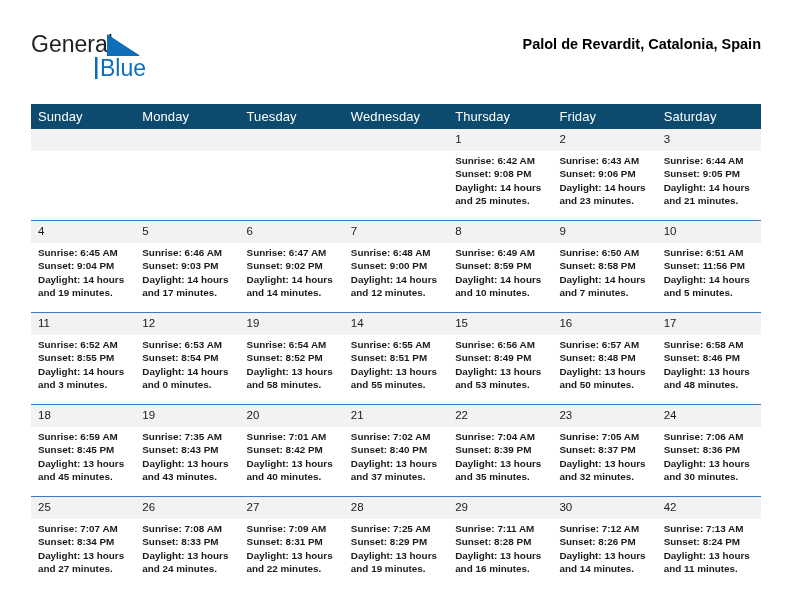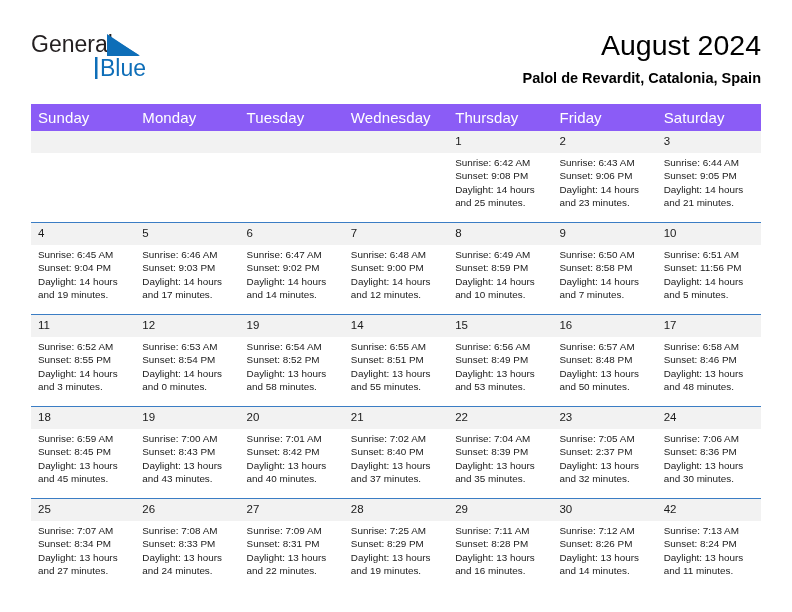--- a/index.html
+++ b/index.html
@@ -67,23 +67,23 @@
   .calendar {
     position: absolute;
     left: 31px;
     top: 104px;
     width: 730px;
     border-collapse: collapse;
     table-layout: fixed;
   }
 
   .calendar th {
-    background: #8b5cf6;
+    background: #0c4a6e;
     color: #ffffff;
-    font-size: 15px;
+    font-size: 13px;
     font-weight: normal;
     text-align: left;
     padding: 5px 0 5px 7px;
     height: 13px;
     letter-spacing: 0.1px;
   }
 
   .calendar td {
     vertical-align: top;
     padding: 0;
@@ -101,20 +101,21 @@
     line-height: 13px;
     color: #1a1a1a;
     padding: 4px 0 5px 7px;
     height: 13px;
   }
   .daynum.empty { color: transparent; }
 
   .cell-body {
     padding: 3px 5px 4px 7px;
     min-height: 62px;
+    font-weight: bold;
   }
   .cell-line {
     font-size: 9.9px;
     line-height: 13.3px;
     color: #1a1a1a;
     white-space: nowrap;
   }
   .cell-body.empty { min-height: 62px; }
 </style>
 </head>
@@ -128,21 +129,20 @@
       <svg class="brand-svg" width="210" height="56" viewBox="0 0 210 56" xmlns="http://www.w3.org/2000/svg">
         <text id="logo-line1" x="0" y="24" font-family="'Liberation Sans', sans-serif" font-size="23" fill="#231f20">General</text>
         <polygon points="76,6 109,6 109,28 76,28" fill="#0e6eb8" style="clip-path: polygon(0% 0%, 100% 100%, 0% 100%);" transform="translate(0,0)"></polygon>
         <path d="M76,7 L108,27 L76,27 Z" fill="#0e6eb8"></path>
         <rect x="64" y="29" width="2.5" height="22" fill="#0e6eb8"></rect>
         <text id="logo-line2" x="69" y="48" font-family="'Liberation Sans', sans-serif" font-size="23" fill="#0e6eb8">Blue</text>
       </svg>
     </div>
 
     <div class="title-block">
-      <div class="cal-title">August 2024</div>
       <div class="cal-subtitle">Palol de Revardit, Catalonia, Spain</div>
     </div>
 
   </div>
 
   <table class="calendar">
     <thead>
       <tr>
         <th>Sunday</th>
         <th>Monday</th>
@@ -355,21 +355,21 @@
             <div class="cell-body">
               <div class="cell-line">Sunrise: 6:59 AM</div>
               <div class="cell-line">Sunset: 8:45 PM</div>
               <div class="cell-line">Daylight: 13 hours</div>
               <div class="cell-line">and 45 minutes.</div>
             </div>
           </td>
           <td>
             <div class="daynum">19</div>
             <div class="cell-body">
-              <div class="cell-line">Sunrise: 7:00 AM</div>
+              <div class="cell-line">Sunrise: 7:35 AM</div>
               <div class="cell-line">Sunset: 8:43 PM</div>
               <div class="cell-line">Daylight: 13 hours</div>
               <div class="cell-line">and 43 minutes.</div>
             </div>
           </td>
           <td>
             <div class="daynum">20</div>
             <div class="cell-body">
               <div class="cell-line">Sunrise: 7:01 AM</div>
               <div class="cell-line">Sunset: 8:42 PM</div>
@@ -392,21 +392,21 @@
               <div class="cell-line">Sunrise: 7:04 AM</div>
               <div class="cell-line">Sunset: 8:39 PM</div>
               <div class="cell-line">Daylight: 13 hours</div>
               <div class="cell-line">and 35 minutes.</div>
             </div>
           </td>
           <td>
             <div class="daynum">23</div>
             <div class="cell-body">
               <div class="cell-line">Sunrise: 7:05 AM</div>
-              <div class="cell-line">Sunset: 2:37 PM</div>
+              <div class="cell-line">Sunset: 8:37 PM</div>
               <div class="cell-line">Daylight: 13 hours</div>
               <div class="cell-line">and 32 minutes.</div>
             </div>
           </td>
           <td>
             <div class="daynum">24</div>
             <div class="cell-body">
               <div class="cell-line">Sunrise: 7:06 AM</div>
               <div class="cell-line">Sunset: 8:36 PM</div>
               <div class="cell-line">Daylight: 13 hours</div>

